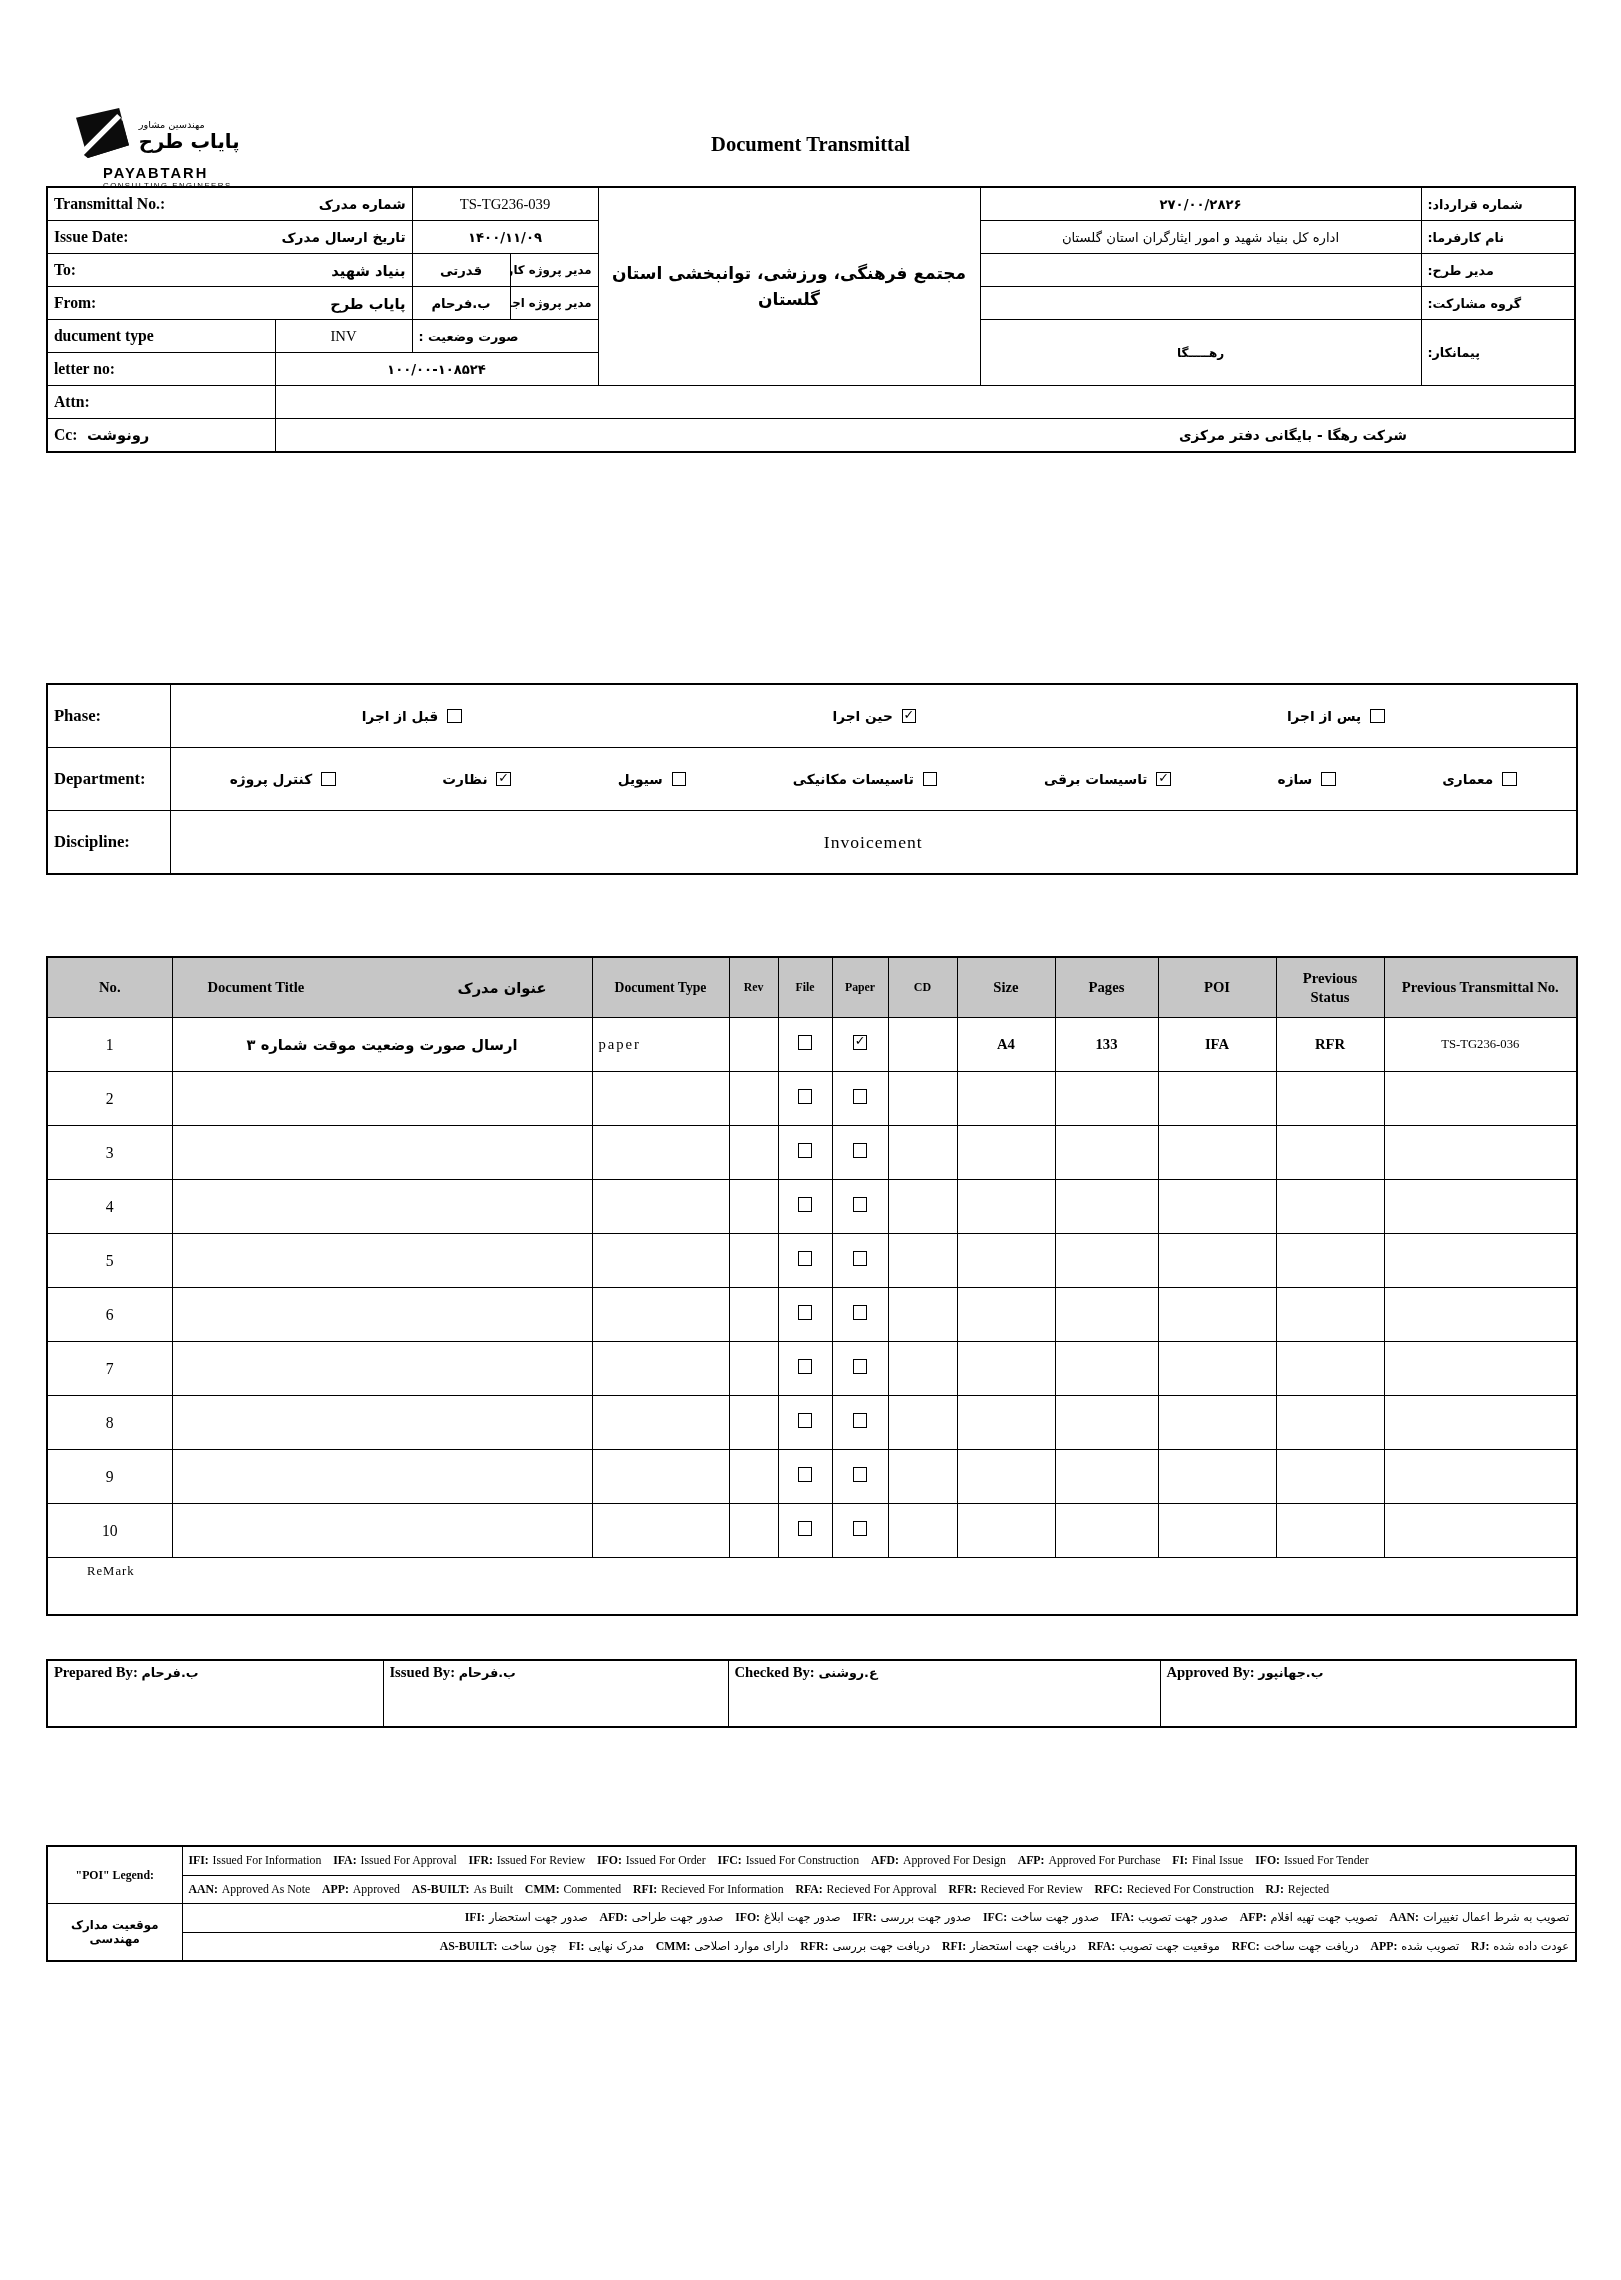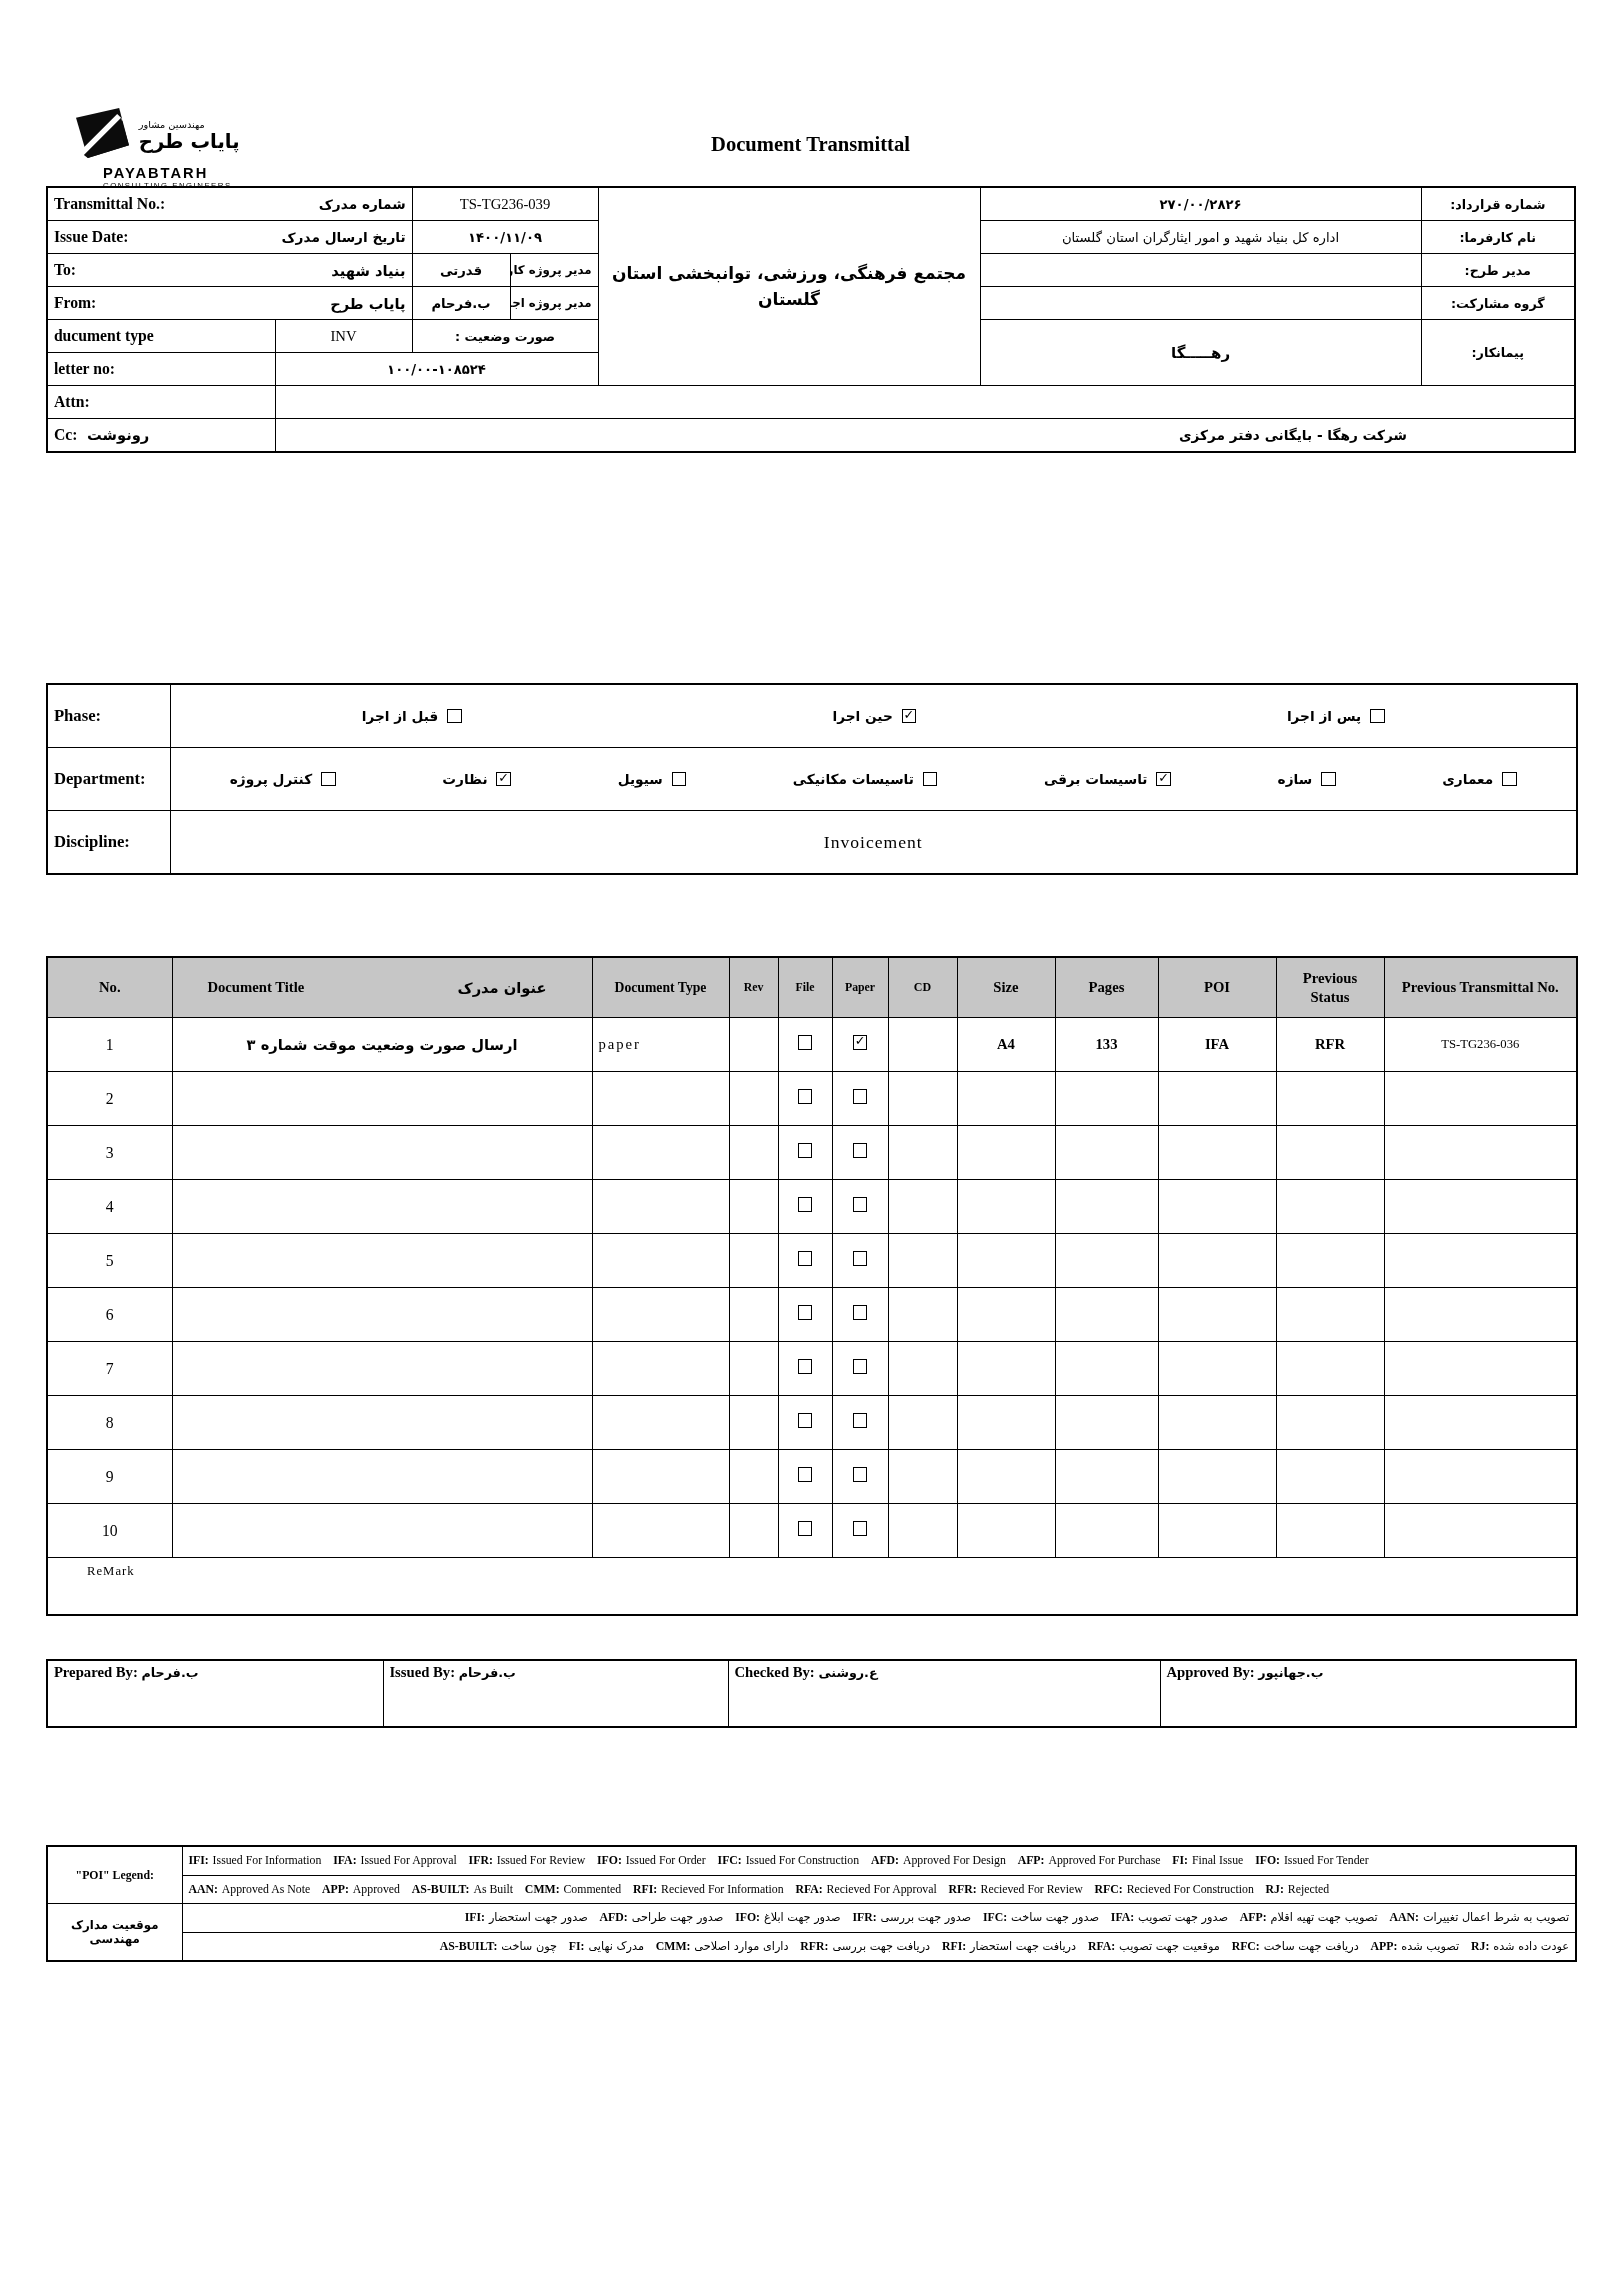--- a/index.html
+++ b/index.html
@@ -21,21 +21,21 @@
   .logo-brand-en{font-weight:bold;font-size:14.7px;letter-spacing:2px;font-family:"Liberation Sans",sans-serif;}
   .logo-sub-en{font-size:7.8px;letter-spacing:1.5px;font-family:"Liberation Sans",sans-serif;}
   .doc-main-title{position:absolute;top:133px;left:46px;width:1529px;text-align:center;
         font-size:20.6px;font-weight:bold;}
   
   .info-table{top:186px;width:1529px;}
   .info-table td{height:30px;}
   .cell-lr{display:flex;justify-content:space-between;align-items:center;border:none;height:100%;padding:0;}
   .en-label{font-weight:bold;font-size:15.7px;}
   .fa-b{font-family:"DejaVu Sans",sans-serif;direction:rtl;font-weight:bold;font-size:13.7px;}
-  .fa-label{font-family:"DejaVu Sans",sans-serif;direction:rtl;font-weight:bold;font-size:12.7px;text-align:center;}
+  .fa-label{font-family:"DejaVu Sans",sans-serif;direction:rtl;font-weight:bold;font-size:12.7px;text-align:left;}
   .fa-val{font-family:"DejaVu Sans",sans-serif;font-size:13.2px;}
   .project-cell{white-space:normal;text-align:center;font-weight:bold;font-size:17px;line-height:1.5;}
   .cc-val{text-align:right;padding-right:167px;font-weight:bold;font-size:13.7px;}
   
   .class-table{top:683px;width:1529px;}
   .class-table td{height:60px;}
   .row-label{font-weight:bold;font-size:16.7px;}
   .chk-row{display:flex;flex-direction:row-reverse;justify-content:space-around;align-items:center;width:100%;}
   .chk-item{display:inline-flex;align-items:center;gap:8.8px;}
   .chk-label{font-family:"DejaVu Sans",sans-serif;direction:rtl;font-size:13.7px;font-weight:bold;}
@@ -153,21 +153,21 @@
       </td>
       <td class="center fa-val b">ب.فرحام</td>
       <td class="fa-label sm" style="font-size:11.8px">مدیر پروژه اجرایی:</td>
       <td></td>
       <td class="fa-label">گروه مشارکت:</td>
     </tr>
     <tr>
       <td class="en-label">ducument type</td>
       <td class="center">INV</td>
       <td colspan="2" class="fa-label">صورت وضعیت :</td>
-      <td rowspan="2" class="center fa-val b" style="font-size:15px">رهـــــگا</td>
+      <td rowspan="2" class="center fa-val b" style="font-size:12px">رهـــــگا</td>
       <td rowspan="2" class="fa-label">پیمانکار:</td>
     </tr>
     <tr>
       <td class="en-label">letter no:</td>
       <td colspan="3" class="center fa-val b"><span dir="ltr">۱۰۰/۰۰-۱۰۸۵۲۴</span></td>
     </tr>
     <tr>
       <td class="en-label">Attn:</td>
       <td colspan="6"></td>
     </tr>

